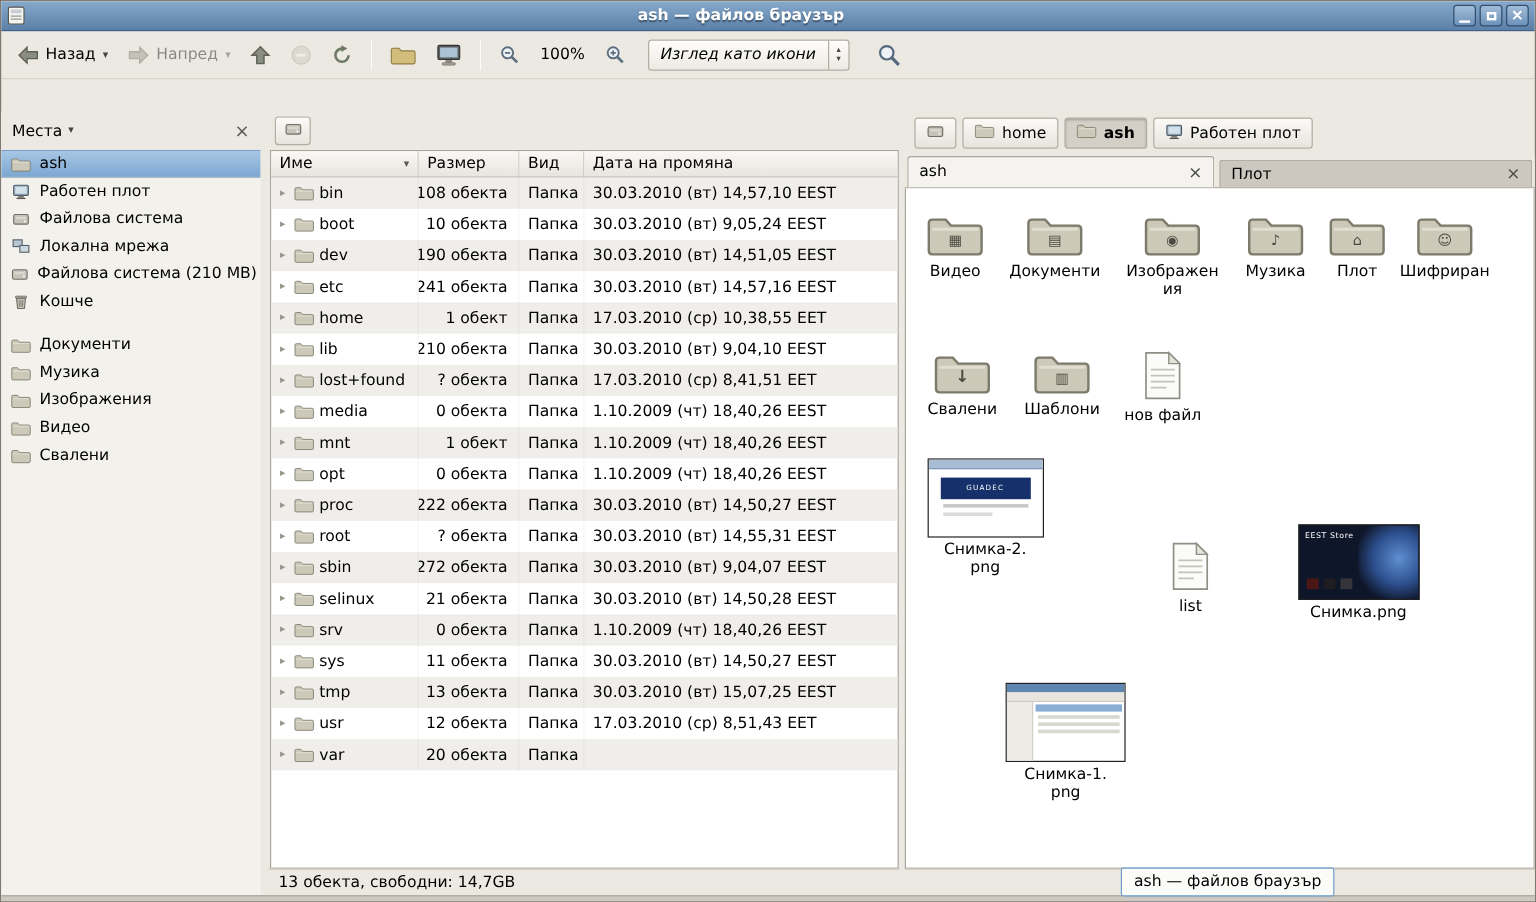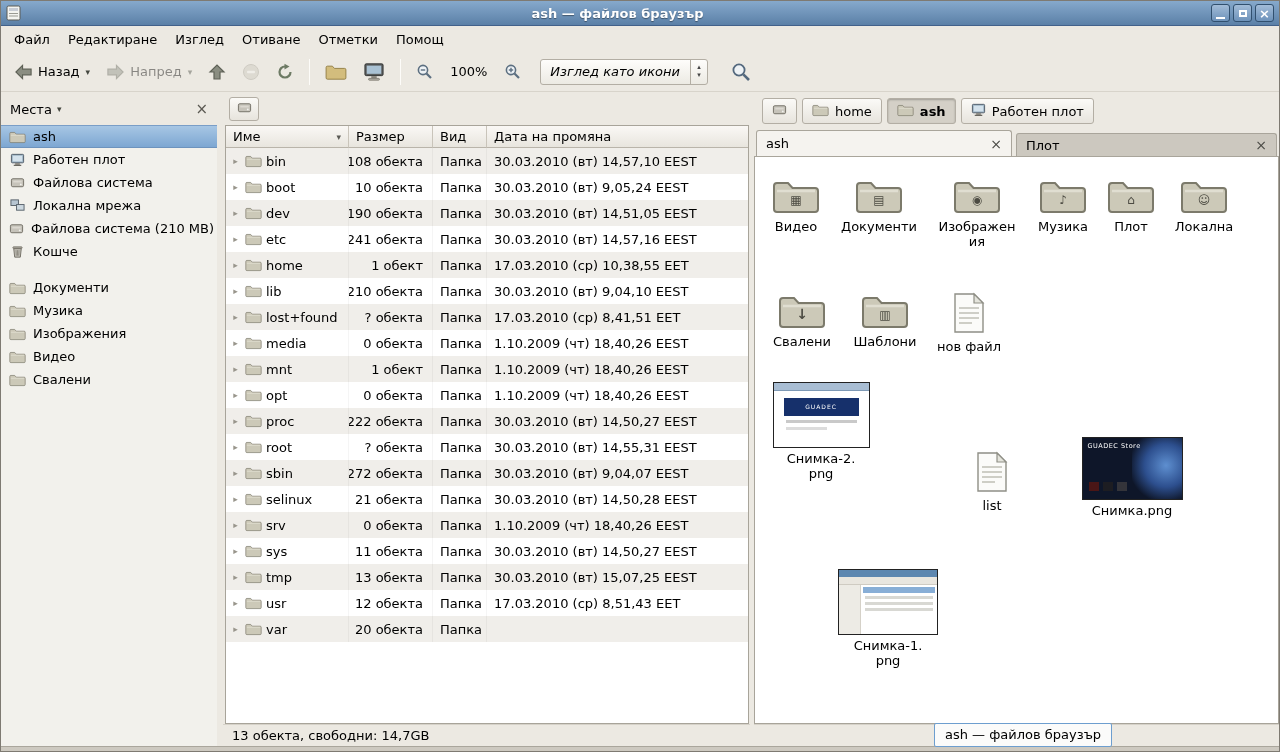--- a/index.html
+++ b/index.html
@@ -145,28 +145,20 @@
         </span>
       <span class="wbtn">
           <span class="wg-max"></span>
         </span>
       <span class="wbtn">
           <span class="wg-x">×</span>
         </span>
     </span>
   </div>
 
-  <div class="menubar" id="menu-items">
-      <span class="menu-item">Файл</span>
-      <span class="menu-item">Редактиране</span>
-      <span class="menu-item">Изглед</span>
-      <span class="menu-item">Отиване</span>
-      <span class="menu-item">Отметки</span>
-      <span class="menu-item">Помощ</span>
-    </div>
 
   <div class="toolbar">
     <div class="tbtn">
       <span class="ticon">
           <svg width="19" height="18" viewBox="0 0 20 18">
             <path d="M9 2 L2 9 L9 16 L9 12 L18 12 L18 6 L9 6 Z" fill="#8a8d81" stroke="#5e6156" stroke-width="1.2"></path>
           </svg>
         </span>
       <span>Назад</span>
       <span class="drop">▾</span>
@@ -778,21 +770,21 @@
               <path d="M2 33 L2 10 Q2 7 5 7 L16 7 L20.5 12 L43 12 Q46 12 46 15 L46 33 Q46 36 43 36 L5 36 Q2 36 2 33 Z" fill="#ccc9b8" stroke="#7c7a6b" stroke-width="2"></path>
               <path d="M5 15 L43 15" stroke="#e0ded1" stroke-width="2.5" fill="none"></path>
             </svg><span class="emblem">⌂</span></div>
           <div class="ivlabel">Плот</div>
         </div>
         <div class="ivitem" style="width: 86px; left: 406px; top: 19px;">
           <div class="ficon"><svg width="48" height="40" viewBox="0 0 48 40">
               <path d="M2 33 L2 10 Q2 7 5 7 L16 7 L20.5 12 L43 12 Q46 12 46 15 L46 33 Q46 36 43 36 L5 36 Q2 36 2 33 Z" fill="#ccc9b8" stroke="#7c7a6b" stroke-width="2"></path>
               <path d="M5 15 L43 15" stroke="#e0ded1" stroke-width="2.5" fill="none"></path>
             </svg><span class="emblem">☺</span></div>
-          <div class="ivlabel">Локална</div>
+          <div class="ivlabel">Шифриран</div>
         </div>
         <div class="ivitem" style="width: 86px; left: 4px; top: 134px;">
           <div class="ficon"><svg width="48" height="40" viewBox="0 0 48 40">
               <path d="M2 33 L2 10 Q2 7 5 7 L16 7 L20.5 12 L43 12 Q46 12 46 15 L46 33 Q46 36 43 36 L5 36 Q2 36 2 33 Z" fill="#ccc9b8" stroke="#7c7a6b" stroke-width="2"></path>
               <path d="M5 15 L43 15" stroke="#e0ded1" stroke-width="2.5" fill="none"></path>
             </svg><span class="emblem big">↓</span></div>
           <div class="ivlabel">Свалени</div>
         </div>
         <div class="ivitem" style="width: 86px; left: 87px; top: 134px;">
           <div class="ficon"><svg width="48" height="40" viewBox="0 0 48 40">
@@ -833,21 +825,21 @@
                 <line x1="7" y1="21" x2="27" y2="21"></line>
                 <line x1="7" y1="26" x2="27" y2="26"></line>
                 <line x1="7" y1="31" x2="20" y2="31"></line>
               </g>
             </svg></div>
           <div class="ivlabel">list</div>
         </div>
         <div class="ivitem" style="width: 110px; left: 322px; top: 280px;">
           <div class="thumb store">
             <div class="swirl"></div>
-            <span class="store-txt">GUADEC Store</span>
+            <span class="store-txt">EEST Store</span>
             <div class="stq stq1"></div>
             <div class="stq stq2"></div>
             <div class="stq stq3"></div>
           </div>
           <div class="ivlabel">Снимка.png</div>
         </div>
         <div class="ivitem" style="width: 110px; left: 78px; top: 412px;">
           <div class="thumb shot1">
             <div class="sh1-title"></div>
             <div class="sh1-tool"></div>

